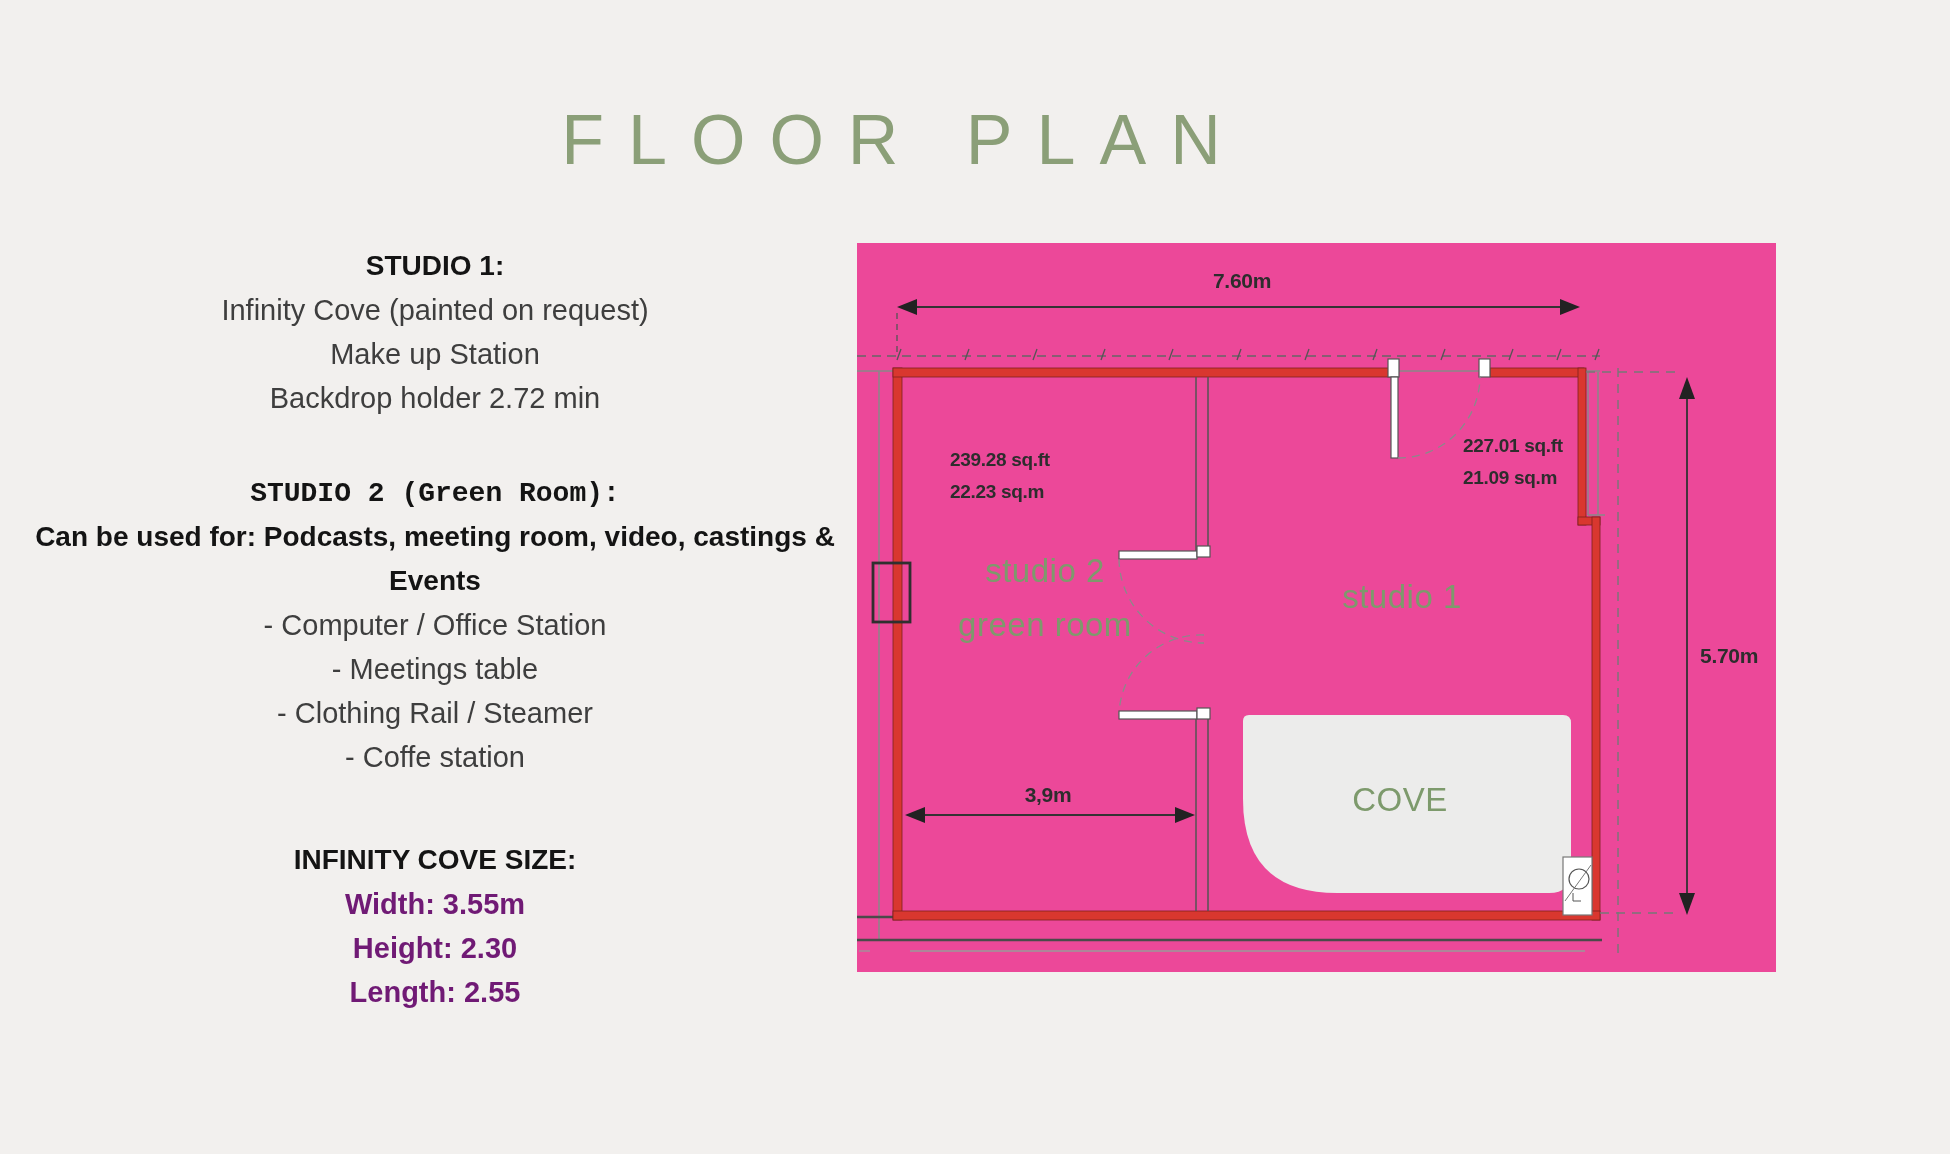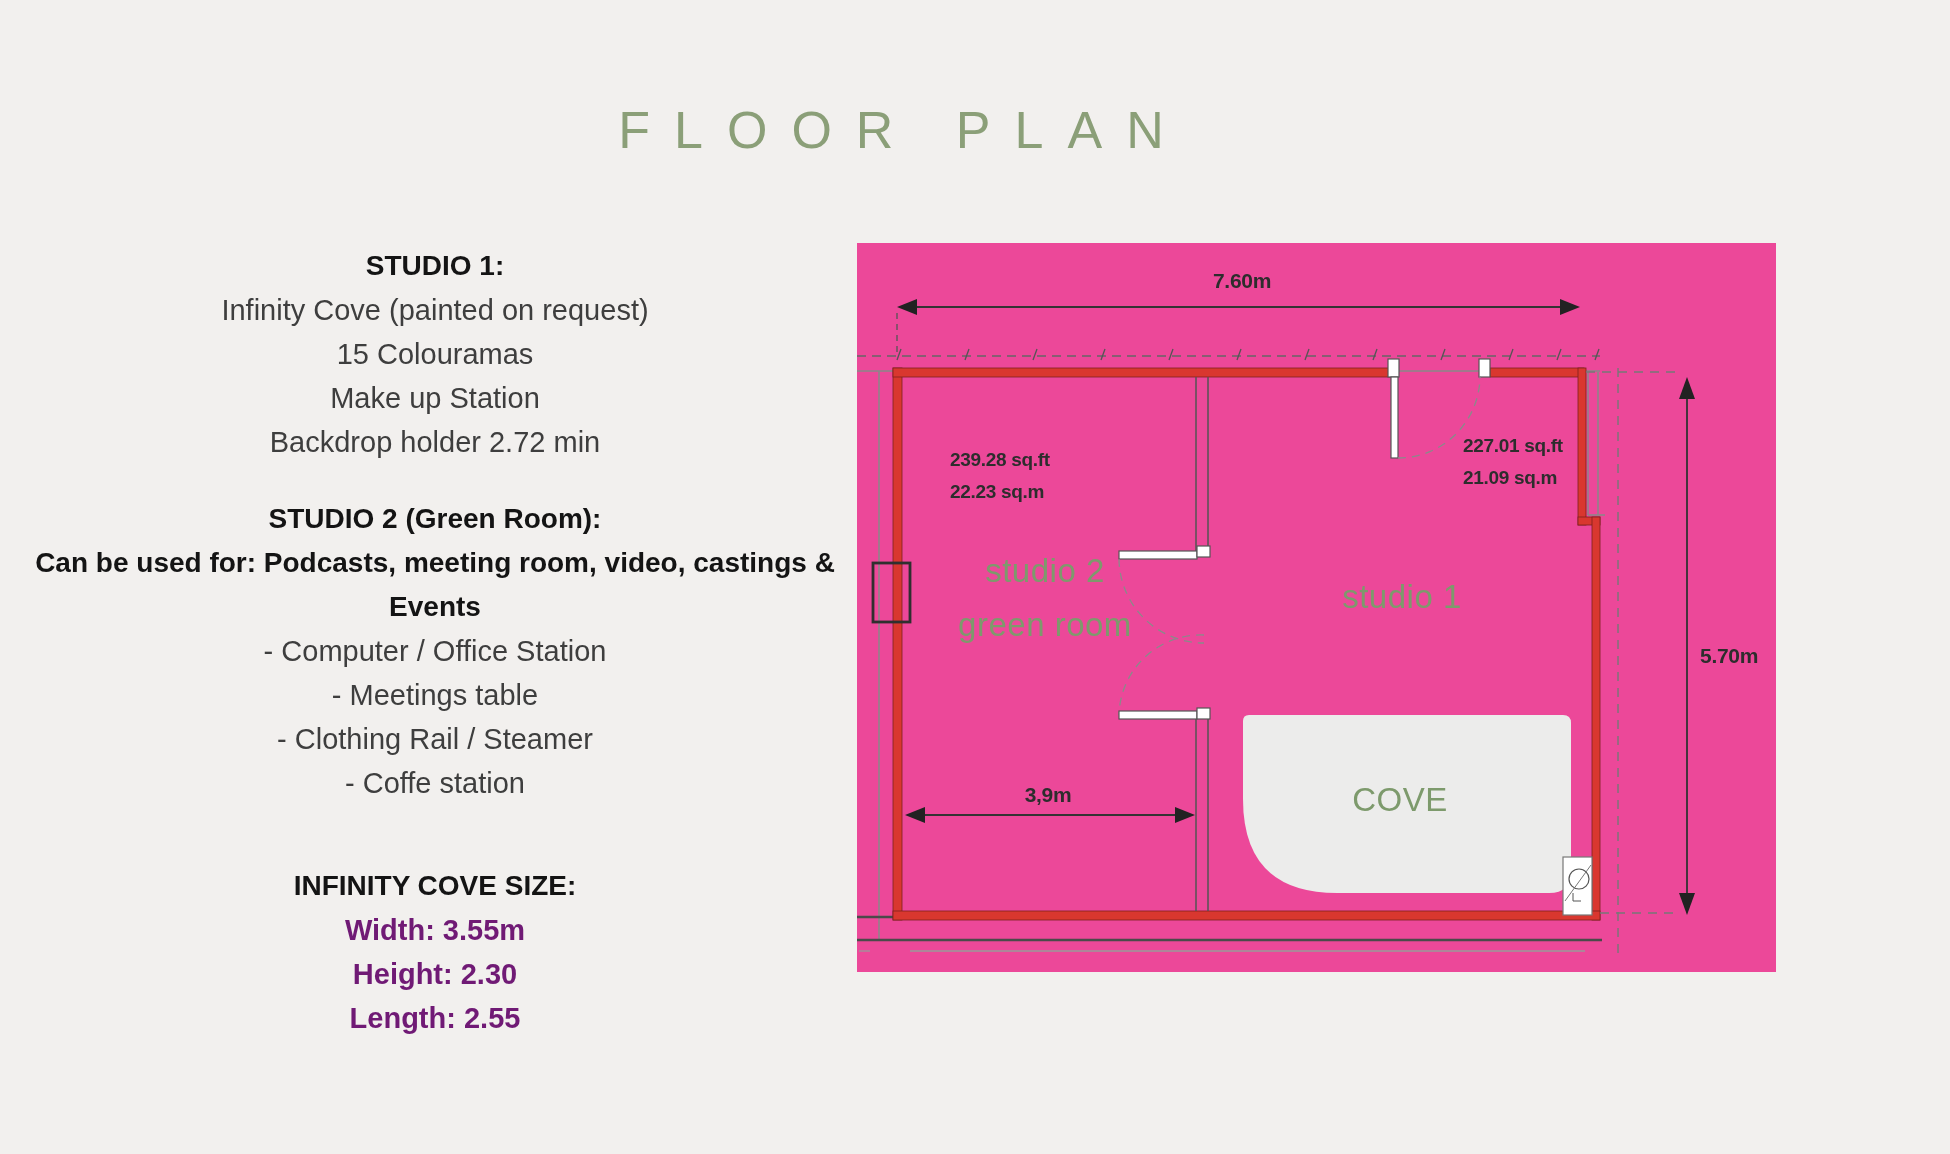--- a/index.html
+++ b/index.html
@@ -1,48 +1,47 @@
 <!DOCTYPE html>
 <html><head>
 <meta charset="utf-8">
 <style>
   html,body{margin:0;padding:0;}
   body{font-family:"Liberation Sans",sans-serif;}
   .page{position:relative;width:1950px;height:1154px;background:#f2f0ee;overflow:hidden;}
 
   .title{position:absolute;top:100px;left:0;width:1806px;margin:0;text-align:center;
-         font-size:52px;font-weight:200;letter-spacing:24px;color:#8b9f78;
+         font-size:70px;font-weight:200;letter-spacing:24px;color:#8b9f78;
          font-family:"Liberation Sans",sans-serif;}
 
   .info{position:absolute;left:70px;top:244px;width:730px;}
   .info-line{height:44px;display:flex;align-items:center;justify-content:center;
              font-size:29px;color:#3e3e3e;white-space:nowrap;}
   .info-line.b{font-weight:700;color:#141414;font-size:28px;}
   .info-line.g{font-weight:700;color:#701a75;}
-  .gap49{margin-top:33px;}
+  .gap49{margin-top:51px;font-family:Liberation Mono, monospace;}
   .gap59{margin-top:59px;text-align:right;}
 
   .plan{position:absolute;left:857px;top:243px;width:919px;height:729px;background:#ec4899;}
   .plan svg{display:block;}
   .plan text{font-family:"Liberation Sans",sans-serif;}
   .dimlabel{font-size:21px;font-weight:700;fill:#2d2d2d;letter-spacing:-0.3px;}
   .arealabel{font-size:19px;font-weight:700;fill:#2d2d2d;letter-spacing:-0.3px;}
   .roomlabel{font-size:33px;fill:#7d9a6c;letter-spacing:0.5px;}
 </style>
 </head>
 <body>
 
 <div class="page">
 
   <h1 class="title">FLOOR PLAN</h1>
 
   <div class="info">
     <div class="info-line b">STUDIO 1:</div>
     <div class="info-line">Infinity Cove (painted on request)</div>
-    <div class="info-line">15 Colouramas</div>
     <div class="info-line">Make up Station</div>
     <div class="info-line">Backdrop holder 2.72 min</div>
 
     <div class="info-line b gap49">STUDIO 2 (Green Room):</div>
     <div class="info-line b">Can be used for: Podcasts, meeting room, video, castings &amp;</div>
     <div class="info-line b">Events</div>
     <div class="info-line">- Computer / Office Station</div>
     <div class="info-line">- Meetings table</div>
     <div class="info-line">- Clothing Rail / Steamer</div>
     <div class="info-line">- Coffe station</div>

